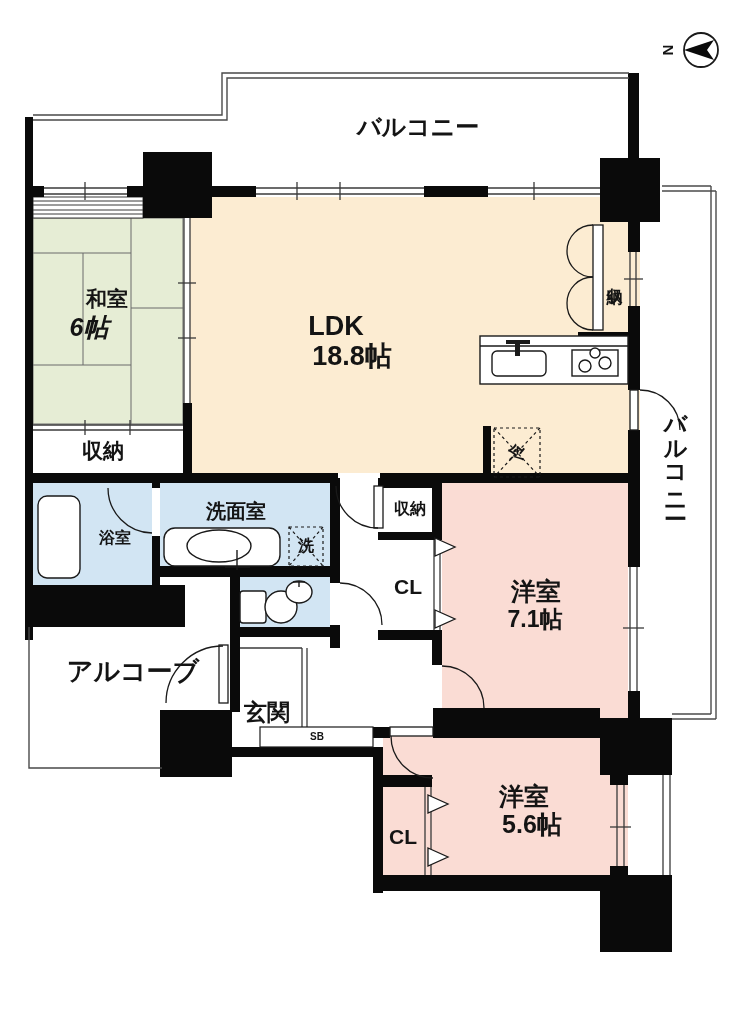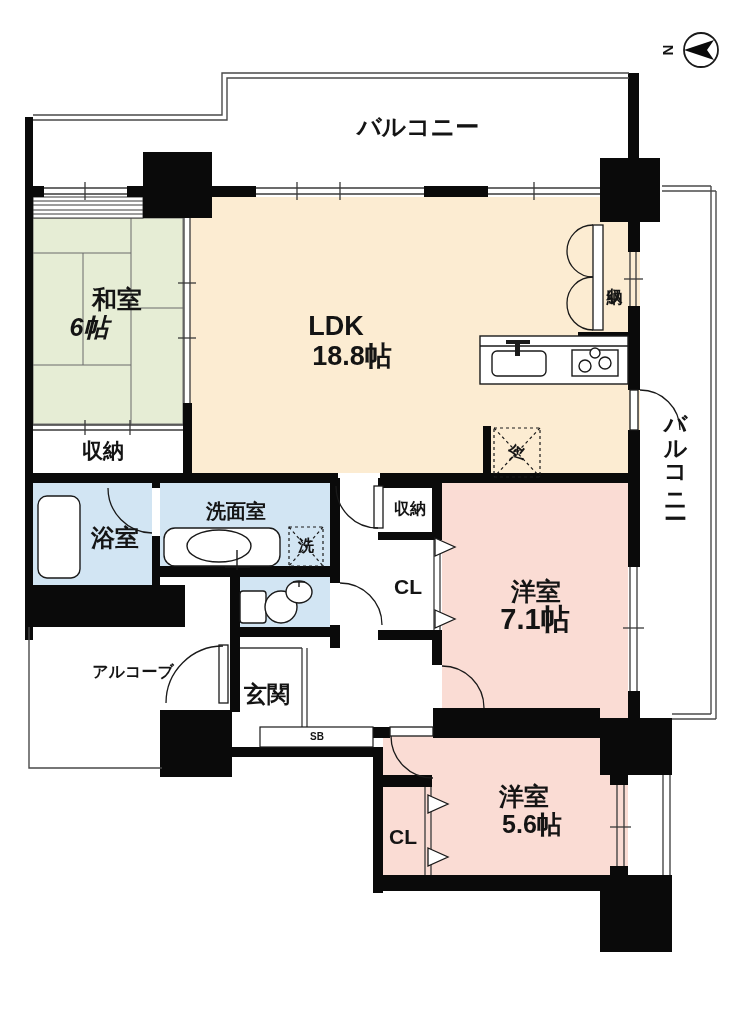--- a/index.html
+++ b/index.html
@@ -229,36 +229,36 @@
     <circle cx="701" cy="50" r="17" fill="#ffffff" stroke="#1a1a1a" stroke-width="1.8"></circle>
     <polygon points="684,50 714,40 707,50 714,60" fill="#0a0a0a"></polygon>
   </g>
 </svg>
 
   <div class="lbl rot" style="left:668px;top:50px;font-size:15px;">N</div>
 
   <div class="lbl" style="left:418px;top:127px;font-size:24px;">バルコニー</div>
   <div class="lbl v" style="left:676px;top:452px;font-size:23px;">バルコニー</div>
 
-  <div class="lbl" style="left:107px;top:299px;font-size:25px;margin-left:10px;">和室</div>
+  <div class="lbl" style="left:107px;top:299px;font-size:21px;">和室</div>
   <div class="lbl" style="left:89px;top:327px;font-size:25px;font-style:italic;">6帖</div>
 
   <div class="lbl" style="left:336px;top:326px;font-size:27px;">LDK</div>
   <div class="lbl" style="left:336px;top:356px;font-size:27px;margin-left:16px;">18.8帖</div>
 
   <div class="lbl" style="left:536px;top:591px;font-size:25px;">洋室</div>
-  <div class="lbl" style="left:535px;top:619px;font-size:29px;">7.1帖</div>
+  <div class="lbl" style="left:535px;top:619px;font-size:23px;">7.1帖</div>
 
   <div class="lbl" style="left:524px;top:796px;font-size:25px;">洋室</div>
   <div class="lbl" style="left:532px;top:824px;font-size:25px;">5.6帖</div>
 
   <div class="lbl" style="left:236px;top:511px;font-size:20px;">洗面室</div>
-  <div class="lbl" style="left:115px;top:538px;font-size:24px;">浴室</div>
-  <div class="lbl" style="left:267px;top:694px;font-size:23px;">玄関</div>
-  <div class="lbl" style="left:133px;top:672px;font-size:16px;">アルコーブ</div>
+  <div class="lbl" style="left:115px;top:538px;font-size:16px;">浴室</div>
+  <div class="lbl" style="left:267px;top:712px;font-size:23px;">玄関</div>
+  <div class="lbl" style="left:133px;top:672px;font-size:26px;">アルコーブ</div>
 
   <div class="lbl" style="left:103px;top:451px;font-size:21px;">収納</div>
   <div class="lbl v" style="left:614px;top:276px;font-size:16px;">収納</div>
   <div class="lbl" style="left:410px;top:509px;font-size:16px;">収納</div>
   <div class="lbl" style="left:408px;top:587px;font-size:21px;">CL</div>
   <div class="lbl" style="left:403px;top:837px;font-size:21px;">CL</div>
   <div class="lbl" style="left:317px;top:737px;font-size:10px;">SB</div>
 
   <div class="lbl rot" style="left:517px;top:452px;font-size:17px;">冷</div>
   <div class="lbl" style="left:306px;top:546px;font-size:16px;">洗</div>

